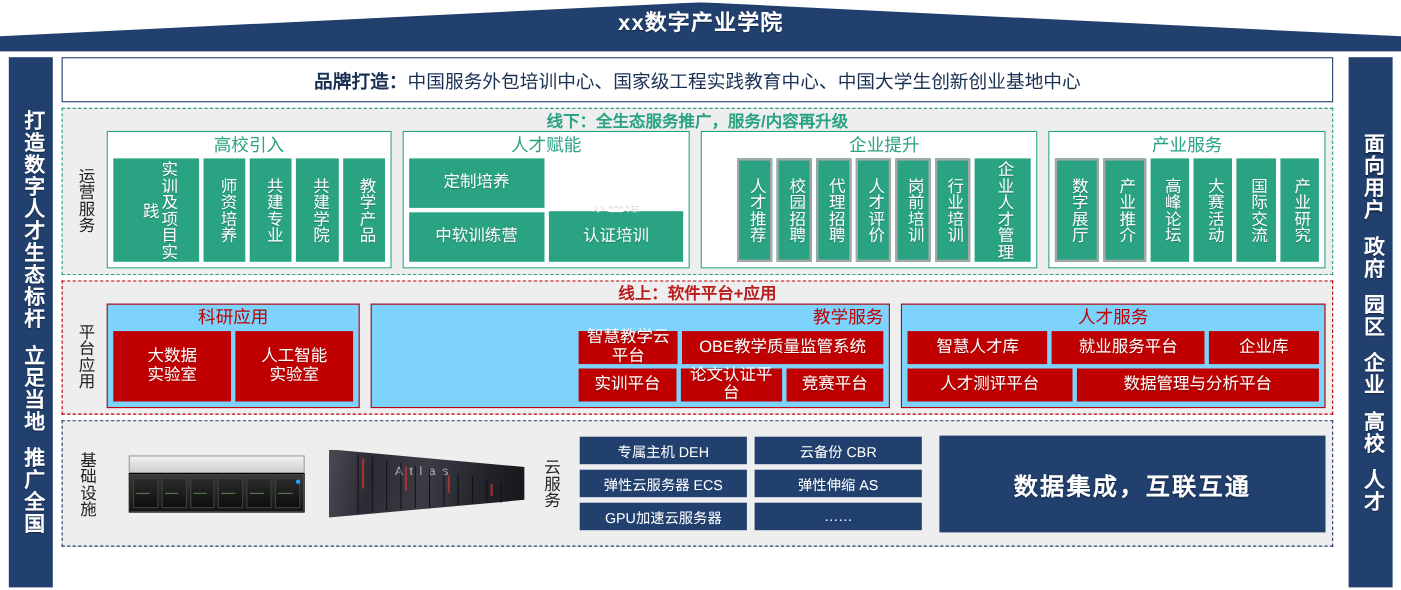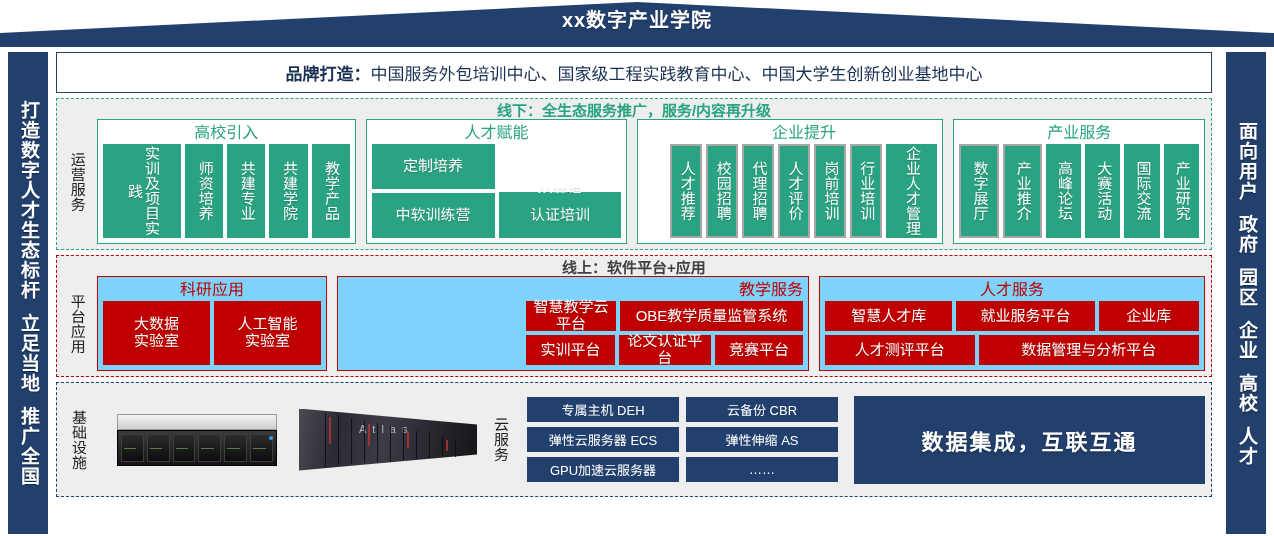--- a/index.html
+++ b/index.html
@@ -57,21 +57,21 @@
   .band{
     background:#eeeeee;box-sizing:border-box;position:relative;
     display:flex;flex-direction:column;
   }
   .band-offline{border:1.5px dashed #2aa383;height:152px;padding:3px 6px 5px 6px;}
   .band-online {border:1.5px dashed #c00000; height:122px;padding:3px 6px 5px 6px;}
   .band-infra  {border:1.5px dashed #22406e; height:115px;padding:4px 6px;}
 
   .band-title{text-align:center;font-size:15px;font-weight:bold;line-height:17px;}
   .band-title.green{color:#2aa383;}
-  .band-title.red{color:#404040;}
+  .band-title.red{color:#b91c1c;}
 
   .band-body{display:flex;flex:1;align-items:stretch;gap:6px;min-height:0;}
 
   .band-label{
     flex:0 0 28px;display:flex;align-items:center;justify-content:center;
   }
   .band-label .vtext{
     writing-mode:vertical-rl;text-orientation:upright;
     font-size:15px;line-height:1.02;color:#222;letter-spacing:0px;
   }
@@ -191,21 +191,21 @@
       <span class="b-rest">中国服务外包培训中心、国家级工程实践教育中心、中国大学生创新创业基地中心</span>
     </div>
 
     <div class="band band-offline">
       <div class="band-title green">线下：全生态服务推广，服务/内容再升级</div>
       <div class="band-body">
         <div class="band-label">
           <span class="vtext">运营服务</span>
         </div>
         <div class="groups" id="offline-groups">
-            <div class="group green" style="flex: 2.42 1 0px;">
+            <div class="group green" style="flex: 2.42 1 0px; font-family: Liberation Mono, monospace;">
               <div class="group-title">高校引入</div>
               <div class="group-items">
                 <div class="tile green vert" style="flex: 2.05 1 0px;">实训及项目实践</div>
                 <div class="tile green vert" style="flex: 1 1 0px;">师资培养</div>
                 <div class="tile green vert" style="flex: 1 1 0px;">共建专业</div>
                 <div class="tile green vert" style="flex: 1 1 0px;">共建学院</div>
                 <div class="tile green vert" style="flex: 1 1 0px;">教学产品</div>
               </div>
             </div>
             <div class="group green" style="flex: 2.45 1 0px;">

